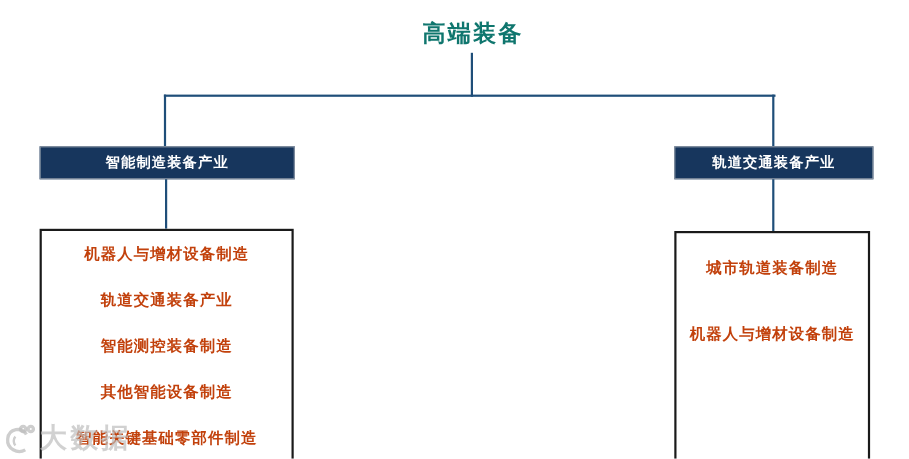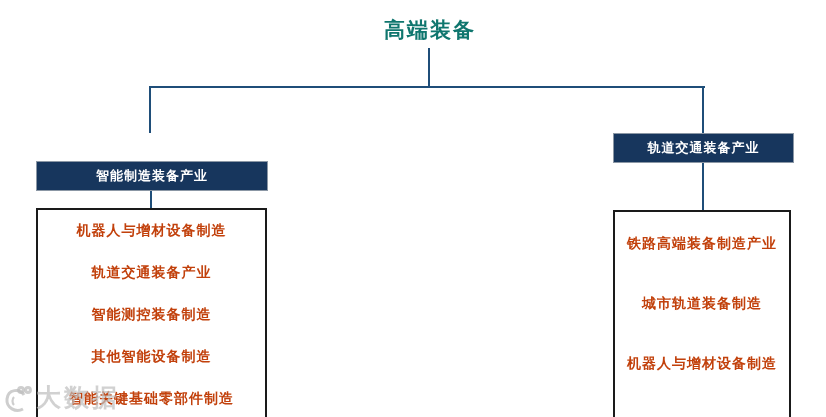--- a/index.html
+++ b/index.html
@@ -41,21 +41,21 @@
     border: 1px solid #8b97a5;
     color: #ffffff;
     font-size: 13px;
     font-weight: 700;
     display: flex;
     align-items: center;
     justify-content: center;
     letter-spacing: 1px;
     z-index: 2;
   }
-  .branch-header.left  { left: 36px;  top: 133px; width: 232px; height: 30px; margin-top: 28px; }
+  .branch-header.left  { left: 36px;  top: 133px; width: 232px; height: 30px; }
   .branch-header.right { left: 613px; top: 133px; width: 181px; height: 30px; }
 
   .list-box {
     position: absolute;
     background: #ffffff;
     border: 2px solid #1a1a1a;
     display: flex;
     flex-direction: column;
     z-index: 2;
   }
@@ -114,21 +114,20 @@
 
   <div class="list-box left">
     <div class="list-item">机器人与增材设备制造</div>
     <div class="list-item">轨道交通装备产业</div>
     <div class="list-item">智能测控装备制造</div>
     <div class="list-item">其他智能设备制造</div>
     <div class="list-item">智能关键基础零部件制造</div>
   </div>
 
   <div class="list-box right">
-    <div class="list-item">铁路高端装备制造产业</div>
     <div class="list-item">城市轨道装备制造</div>
     <div class="list-item">机器人与增材设备制造</div>
   </div>
 
   <div class="watermark">
     <span>
       <svg width="32" height="30" viewBox="0 0 32 30" fill="none" stroke="rgba(190,190,190,0.75)" stroke-width="3">
         <path d="M22 10 C18 3, 6 4, 5 14 C4 23, 14 28, 21 24"></path>
         <circle cx="19" cy="5" r="2.4"></circle>
         <circle cx="26" cy="5" r="2.4"></circle>

